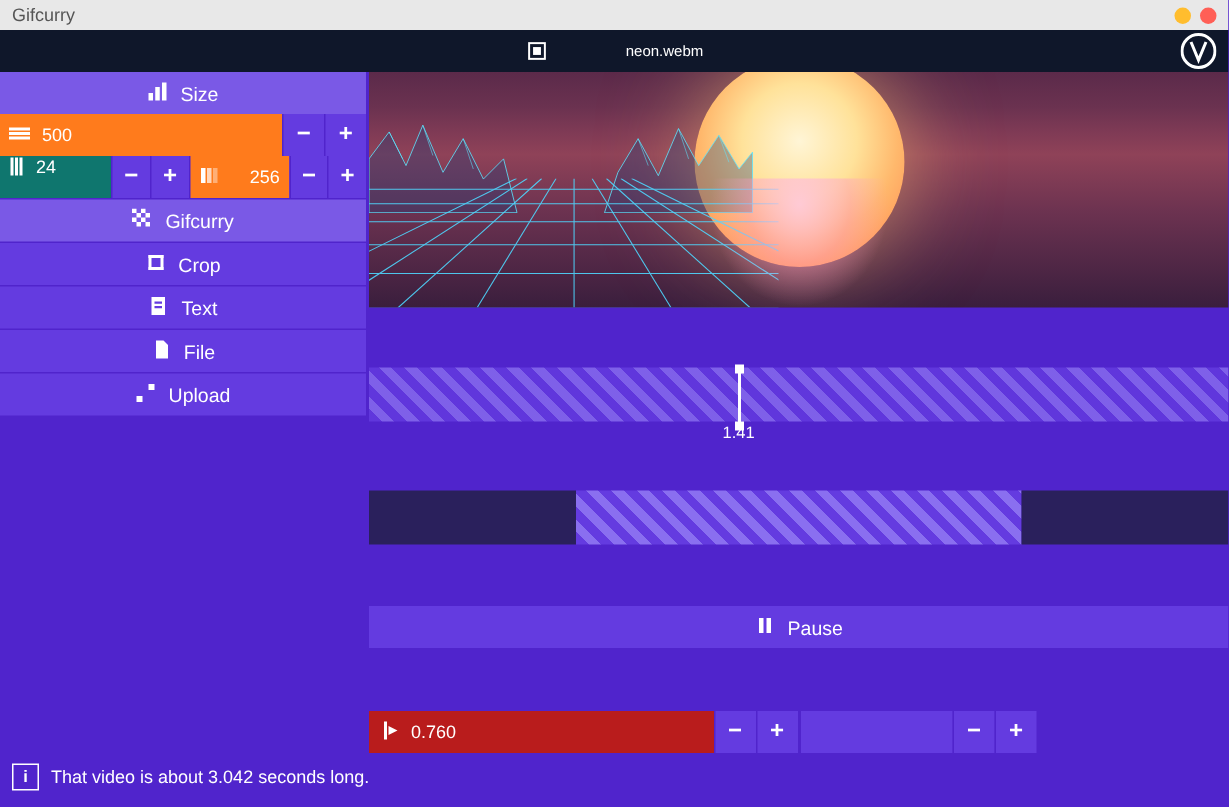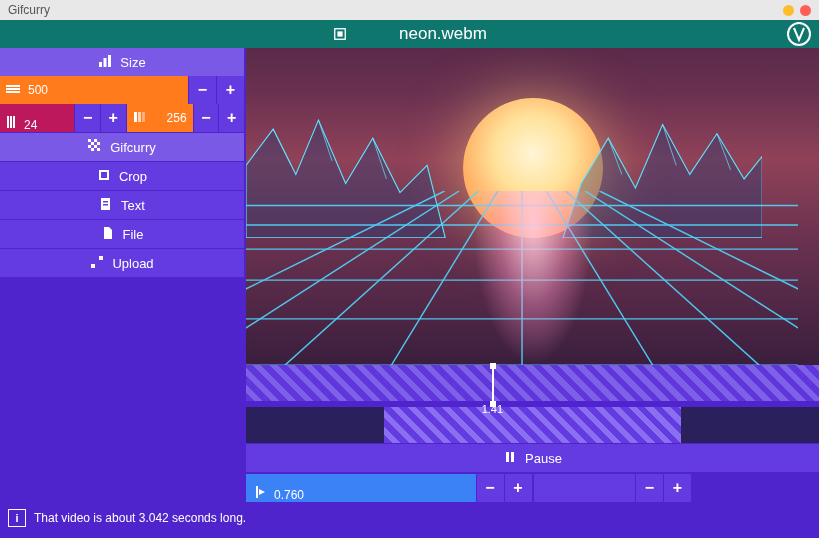--- a/index.html
+++ b/index.html
@@ -5,44 +5,44 @@
   * { box-sizing: border-box; margin: 0; padding: 0; font-family: -apple-system, "Segoe UI", sans-serif; }
   body { width: 819px; height: 538px; background: #5024cc; overflow: hidden; }
   
   .titlebar { height: 20px; background: #e8e8e8; display: flex; align-items: center; padding: 0 8px; font-size: 12px; color: #555; }
   .titlebar-spacer { flex: 1; }
   .traffic-lights { display: flex; gap: 6px; align-items: center; }
   .traffic-light { width: 11px; height: 11px; border-radius: 50%; }
   .tl-yellow { background: #ffbd2e; }
   .tl-red { background: #ff5f56; }
   
-  .header { height: 28px; background: #0f766e; display: flex; align-items: center; justify-content: center; color: #fff; font-size: 17px; position: relative; gap: 43px; }
+  .header { height: 28px; background: #0f172a; display: flex; align-items: center; justify-content: center; color: #fff; font-size: 10px; position: relative; gap: 43px; }
   .header-icon { width: 16px; height: 16px; margin-right: 8px; display: inline-flex; align-items: center; justify-content: center; }
   .header-logo { position: absolute; right: 8px; top: 2px; width: 24px; height: 24px; }
   
   .main { display: flex; height: 454px; }
   
   .sidebar { width: 244px; display: flex; flex-direction: column; }
   .panel-header { height: 28px; background: #7a59e6; display: flex; align-items: center; justify-content: center; color: #fff; font-size: 13px; gap: 8px; cursor: pointer; }
   .panel-header.active { background: #7a59e6; }
   
   .row { display: flex; height: 28px; }
   .row-main { flex: 1; display: flex; align-items: center; padding: 0 6px; gap: 8px; color: #fff; font-size: 12px; }
   .row-main.orange { background: #ff7b1c; }
   .btn-sq { width: 28px; height: 28px; background: #643be0; color: #fff; display: flex; align-items: center; justify-content: center; font-size: 16px; font-weight: bold; cursor: pointer; border-left: 1px solid #5024cc; }
   .gap1 { width: 1px; background: #5024cc; }
   
   .row2 { display: flex; height: 28px; }
-  .row2-left { width: 80px; display: flex; align-items: flex-end; padding: 0 6px; gap: 4px; color: #fff; font-size: 12px; background: #be185d; }
+  .row2-left { width: 80px; display: flex; align-items: flex-start; padding: 0 6px; gap: 4px; color: #fff; font-size: 12px; background: #0f766e; }
   .row2-mid { width: 80px; display: flex; align-items: center; padding: 0 6px; gap: 20px; color: #fff; font-size: 12px; background: #ff7b1c; }
   
   .menu-item { height: 28px; background: #643be0; display: flex; align-items: center; justify-content: center; color: #fff; font-size: 13px; gap: 8px; cursor: pointer; margin-top: 1px; }
   .menu-item.active { background: #7a59e6; }
   
-  .preview-area { flex: 1; display: flex; flex-direction: column; padding-left: 2px; }
+  .preview-area { flex: 1; display: flex; flex-direction: column; padding-left: 2px; gap: 40px; }
   .preview { flex: 1; background: linear-gradient(to bottom, #5b2a4a 0%, #6b3250 15%, #7e3a55 25%, #8f4258 35%, #6b3250 60%, #3a1e3d 100%); position: relative; overflow: hidden; }
   
   .sun { position: absolute; left: 50%; top: 38%; transform: translate(-50%,-50%); width: 140px; height: 140px; border-radius: 50%; background: radial-gradient(circle at 50% 40%, #fff5d6 0%, #ffe29a 35%, #ffb86c 60%, #ff9a5a 80%, rgba(255,154,90,0) 100%); box-shadow: 0 0 60px rgba(255,200,120,0.6); }
   .mountains { position: absolute; left: 0; right: 0; top: 20%; height: 40%; }
   .mtn-poly { stroke: #5de6ff; stroke-width: 1.2; fill: rgba(30,60,120,0.35); }
   .grid-floor { position: absolute; left: 0; right: 0; bottom: 0; height: 55%; }
   .glow-strip { position: absolute; left: 50%; bottom: 0; transform: translateX(-50%); width: 120px; height: 55%; background: radial-gradient(ellipse at 50% 20%, rgba(255,200,220,0.9) 0%, rgba(255,150,200,0.4) 40%, rgba(255,150,200,0) 70%); pointer-events: none; }
   
   .timeline { height: 36px; background: #5024cc; position: relative; }
   .timeline-stripes { position: absolute; inset: 0; background: repeating-linear-gradient(45deg, #643be0 0, #643be0 6px, #8a6ff0 6px, #8a6ff0 12px); opacity: 0.8; }
@@ -55,21 +55,21 @@
   .timeline2 { height: 36px; background: #5024cc; position: relative; display: flex; margin-top: 6px; }
   .t2-seg { height: 100%; }
   .t2-solid { background: #2a205c; }
   .t2-stripe { background: repeating-linear-gradient(45deg, #643be0 0, #643be0 6px, #8a6ff0 6px, #8a6ff0 12px); }
   
   .pause-bar { height: 28px; background: #643be0; display: flex; align-items: center; justify-content: center; color: #fff; font-size: 13px; gap: 8px; cursor: pointer; margin-top: 1px; }
   
   .bottom-controls { display: flex; height: 28px; margin-top: 2px; gap: 2px; }
   .bc-field { flex: 1; display: flex; }
   .bc-main { flex: 1; display: flex; align-items: center; padding: 0 8px; gap: 6px; color: #fff; font-size: 12px; }
-  .bc-main.orange { background: #3b82f6; align-items: flex-end; }
+  .bc-main.orange { background: #b91c1c; }
   .bc-main.purple { background: #643be0; }
   
   .statusbar { height: 32px; background: #5024cc; display: flex; align-items: center; padding: 0 8px; color: #fff; font-size: 12px; gap: 8px; }
   .status-icon { width: 18px; height: 18px; border: 1.5px solid #fff; display: flex; align-items: center; justify-content: center; font-weight: bold; font-size: 11px; }
   
   .icon-svg { width: 14px; height: 14px; }
 </style>
 </head>
 <body>
 

